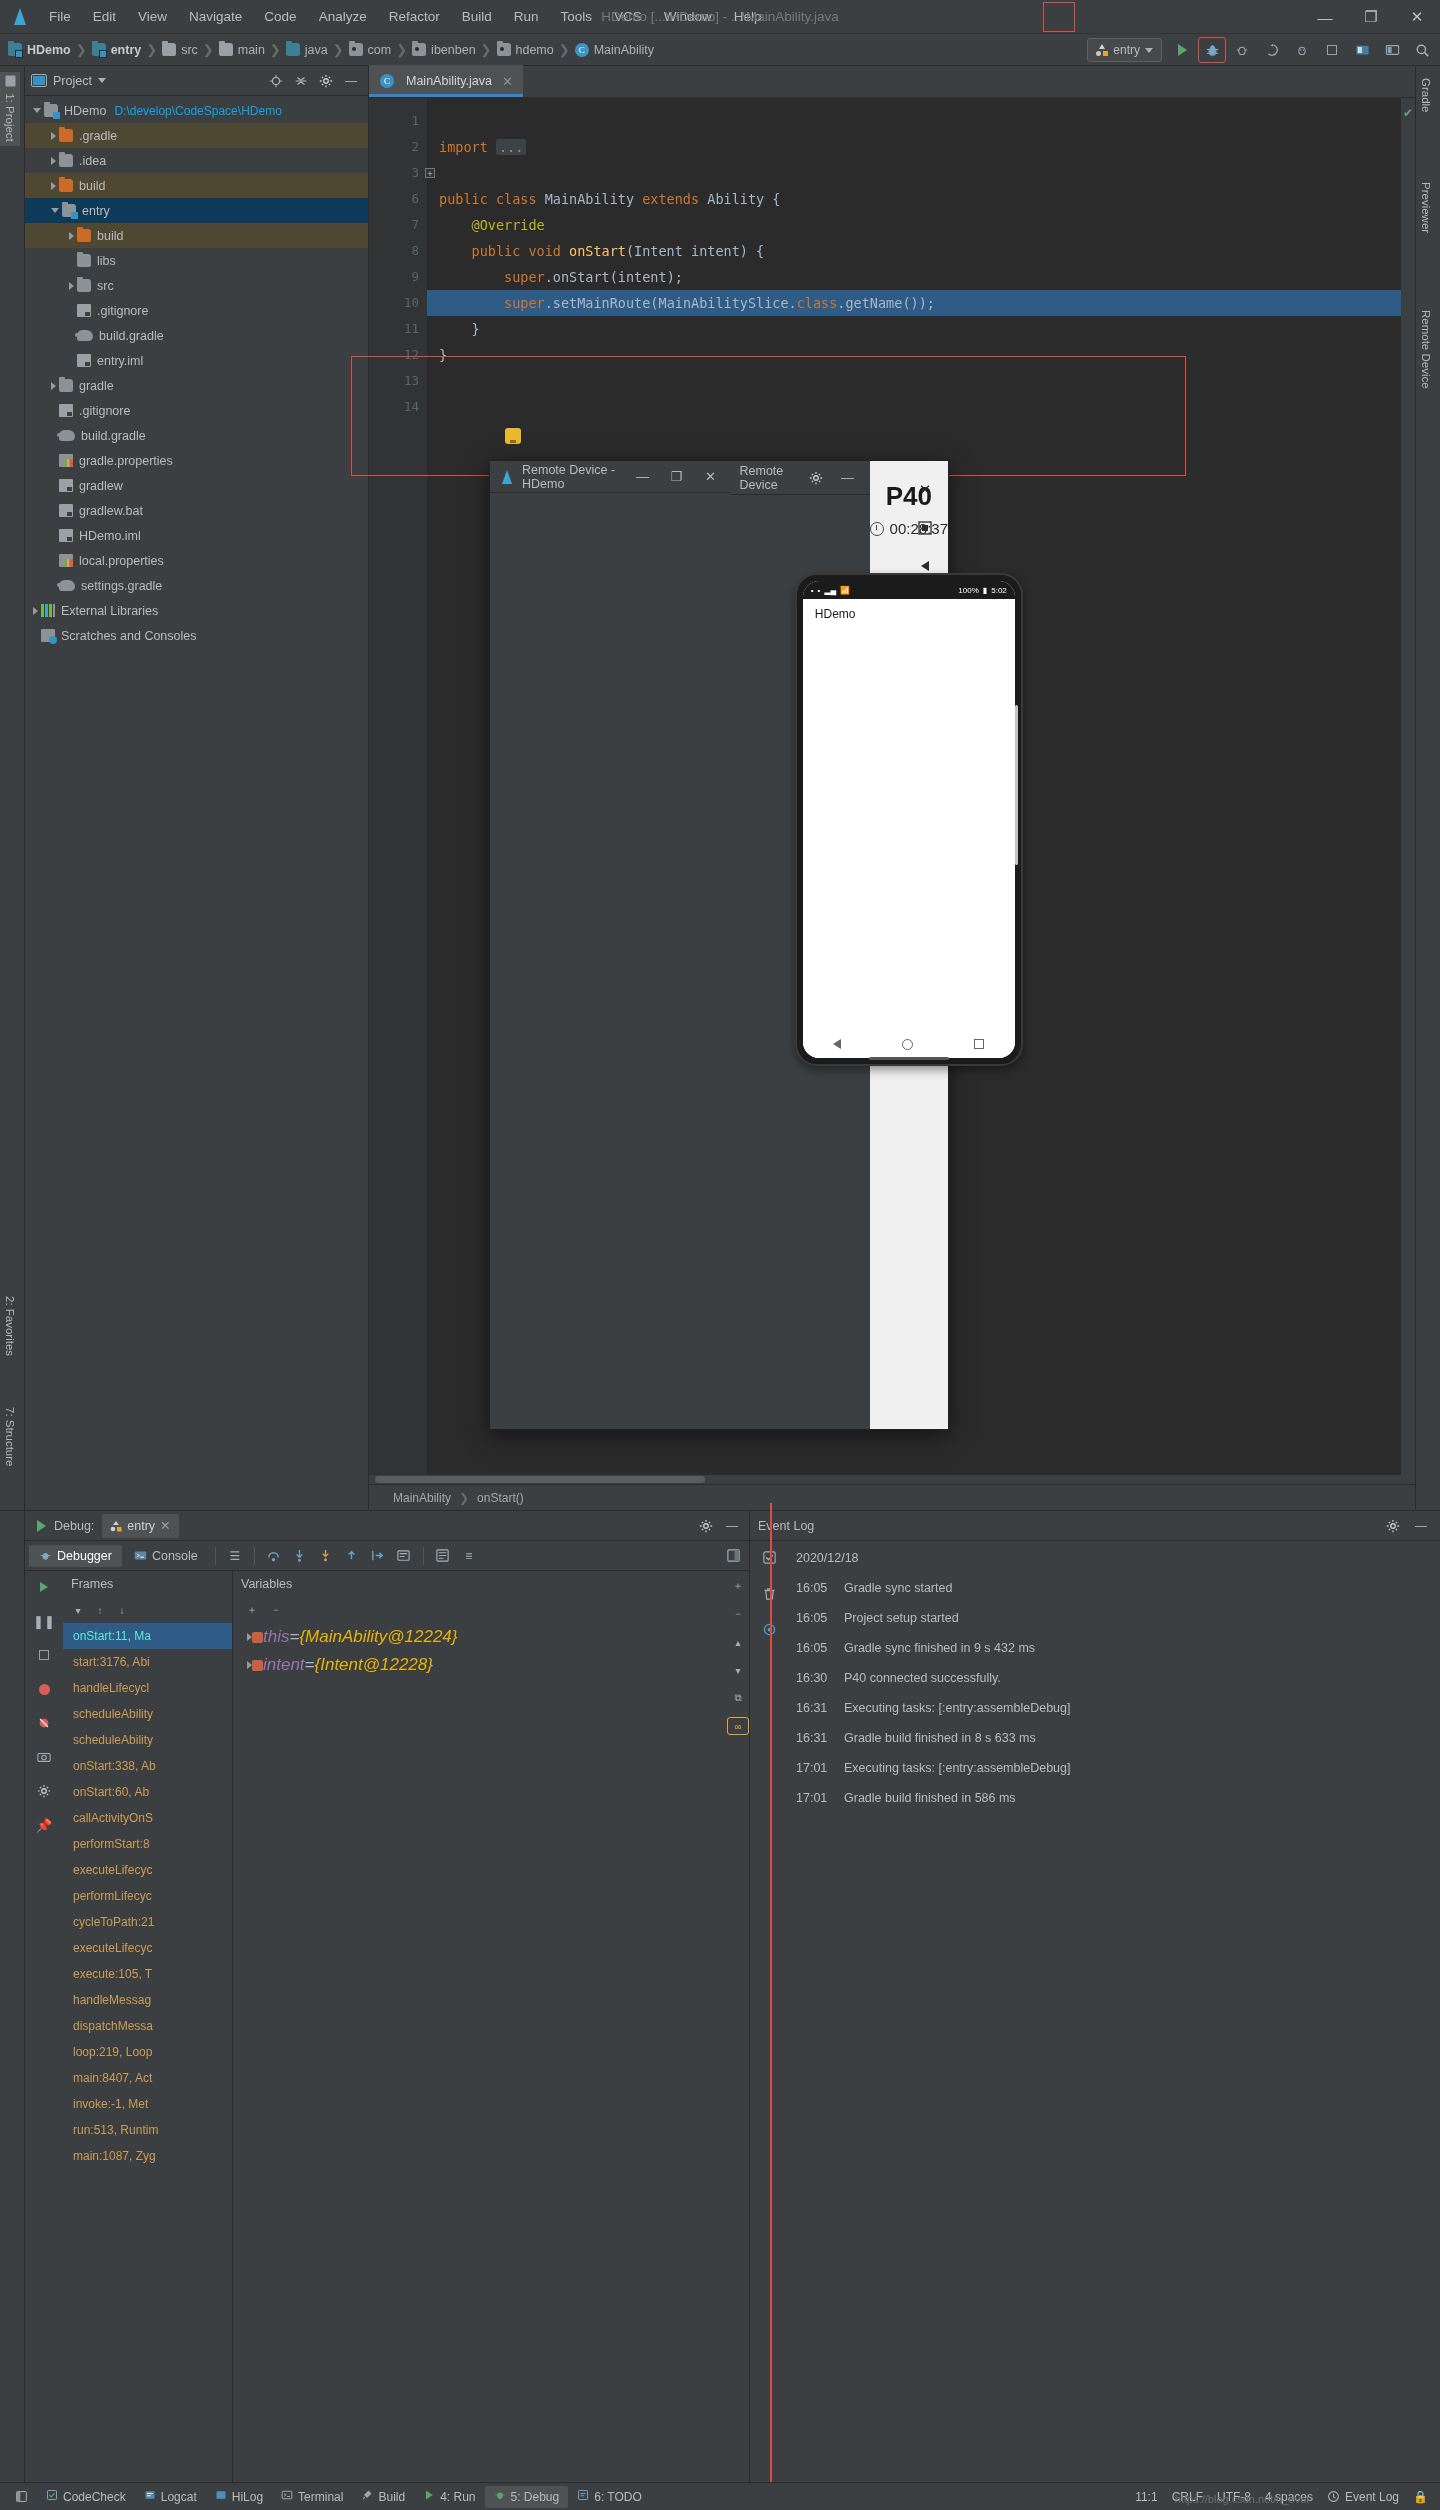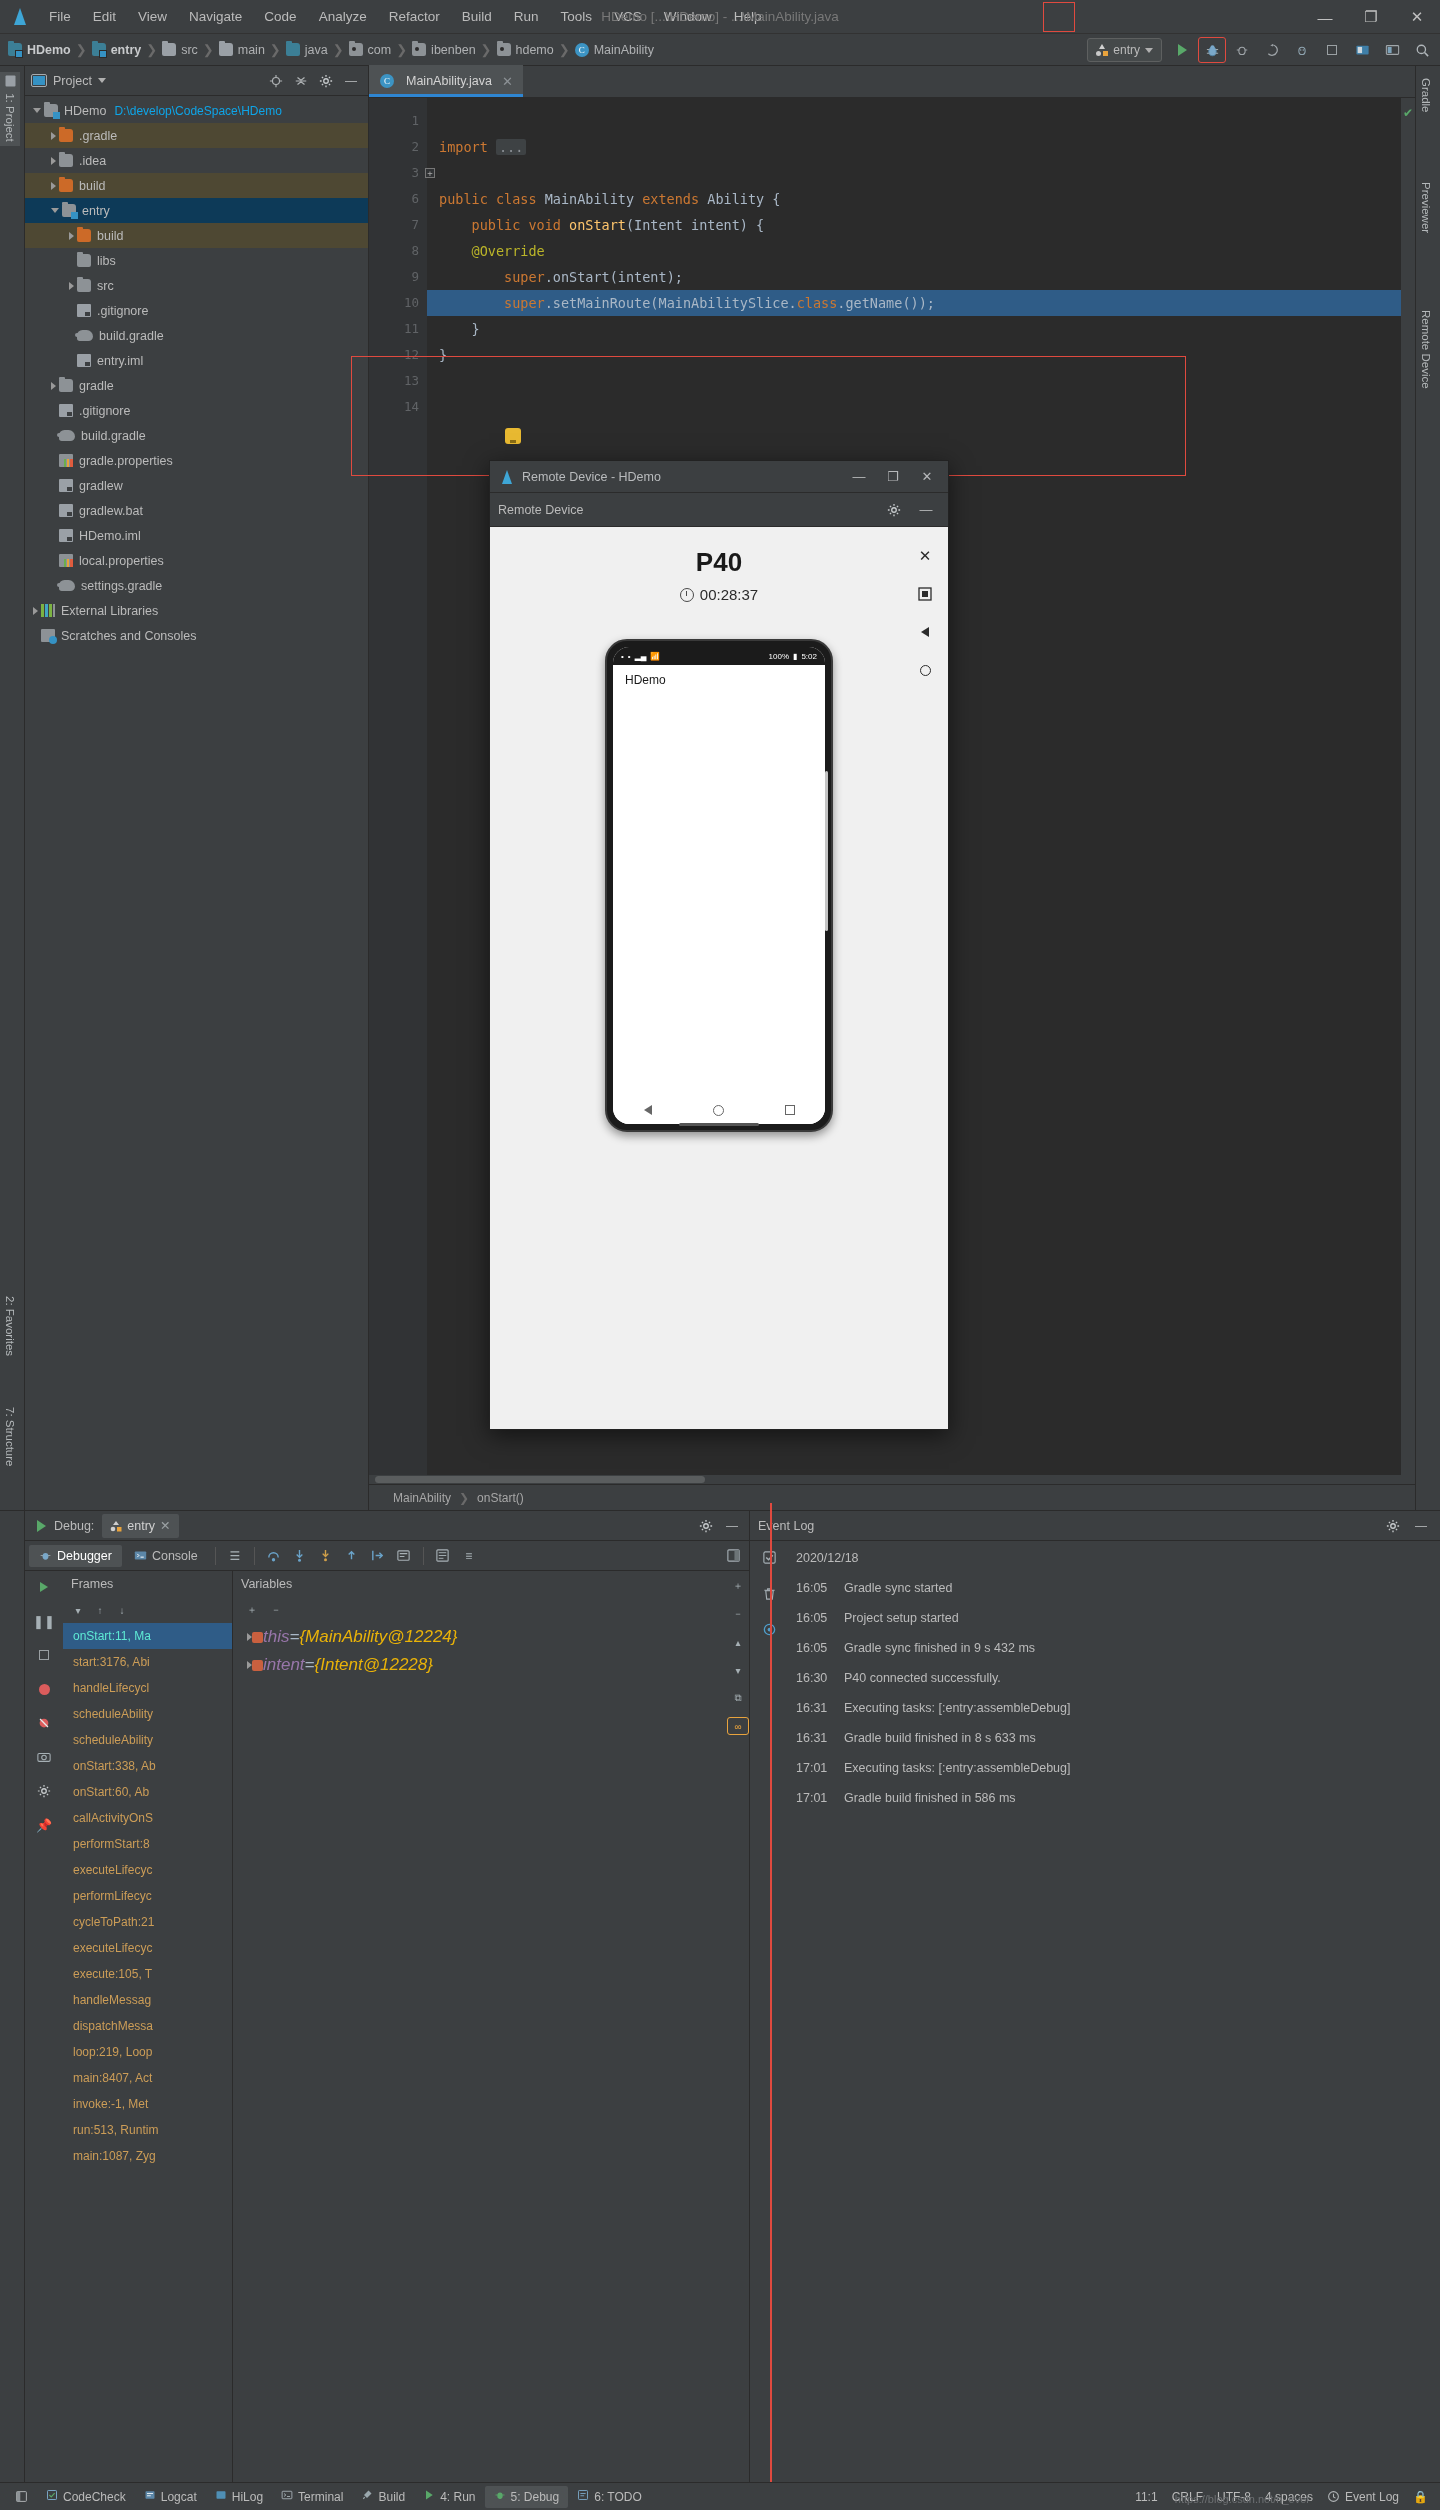--- a/index.html
+++ b/index.html
@@ -234,21 +234,21 @@
   }
   .hscroll .thumb { height:7px; background:#5a5d5e; border-radius:4px; margin:1px 0 0 6px; width:330px; }
 
   
   .rightstrip { width:25px; background:#3c3f41; border-left:1px solid #2b2b2b; flex:none; position:relative; }
 
   
   .remote-win {
     position:absolute; left:489px; top:460px; width:460px; height:970px;
     background:#3c3f41; border:1px solid #222; box-shadow:0 6px 22px rgba(0,0,0,.55);
-    display:flex; flex-direction:column; z-index:40;
+    display:flex; flex-direction:row; z-index:40;
   }
   .rw-title {
     height:32px; display:flex; align-items:center; gap:8px; padding:0 4px 0 10px;
     background:#3c3f41; border-bottom:1px solid #2b2b2b; font-size:12.5px; color:#b9bbbd;
   }
   .rw-logo { width:14px;height:14px;position:relative;flex:none; }
   .rw-logo::before{content:"";position:absolute;left:2px;top:0;border-left:5px solid transparent;border-right:5px solid transparent;border-bottom:14px solid #3ea6d6;}
   .rw-ctrls { margin-left:auto; display:flex; }
   .rw-ctrl { width:34px;height:30px;display:flex;align-items:center;justify-content:center;color:#b6b8ba;font-size:13px; }
   .rw-subbar {
@@ -676,22 +676,22 @@
             <div class="gline"><span>11</span><span class="gmark"><span class="bpoint"></span></span></div>
             <div class="gline"><span>12</span></div>
             <div class="gline"><span>13</span></div>
             <div class="gline"><span>14</span></div>
           </div>
         <div class="code-area">
           <div class="cline"> </div>
           <div class="cline"><span class="kw">import</span> <span class="fold-box">...</span></div>
           <div class="cline"> </div>
           <div class="cline"><span class="kw">public class</span> <span class="cls">MainAbility</span> <span class="kw">extends</span> <span class="cls">Ability</span> <span class="punct">{</span></div>
+          <div class="cline">    <span class="ann">@Override</span></div>
           <div class="cline">    <span class="kw">public void</span> <span class="fn">onStart</span><span class="punct">(</span><span class="cls">Intent</span> intent<span class="punct">) {</span></div>
-          <div class="cline">    <span class="ann">@Override</span></div>
           <div class="cline">        <span class="kw">super</span><span class="punct">.</span>onStart<span class="punct">(</span>intent<span class="punct">);</span></div>
           <div class="cline cur">        <span class="kw">super</span><span class="punct">.</span>setMainRoute<span class="punct">(</span>MainAbilitySlice<span class="punct">.</span><span class="kw">class</span><span class="punct">.</span>getName<span class="punct">());</span></div>
           <div class="cline">    <span class="punct">}</span></div>
           <div class="cline"><span class="punct">}</span></div>
           <div class="cline"> </div>
           <div class="bulb" style="left:78px; top:330px;"></div>
         </div>
         <div class="editor-right-strip">
           <div class="err-ok">✔</div>
         </div>

